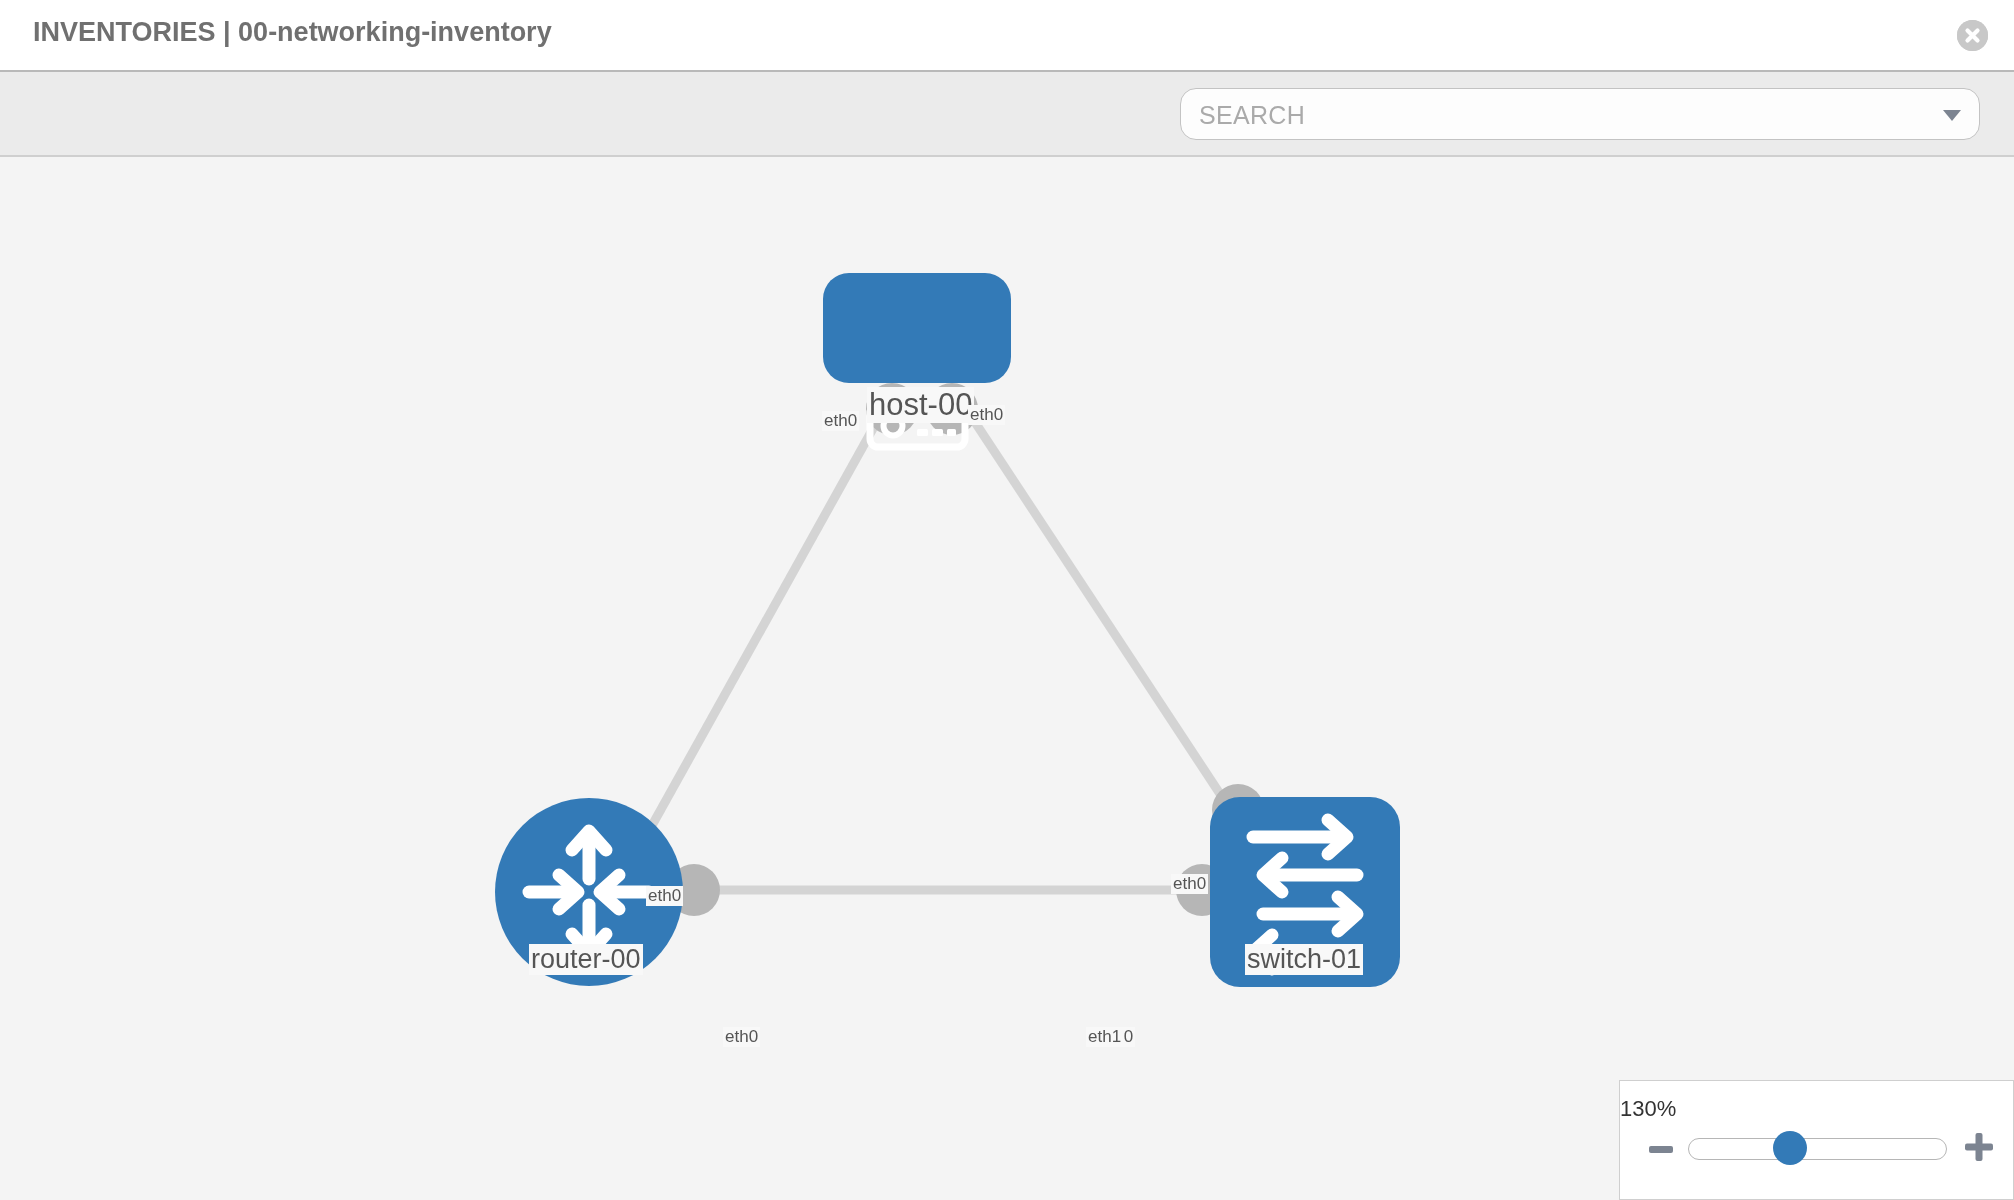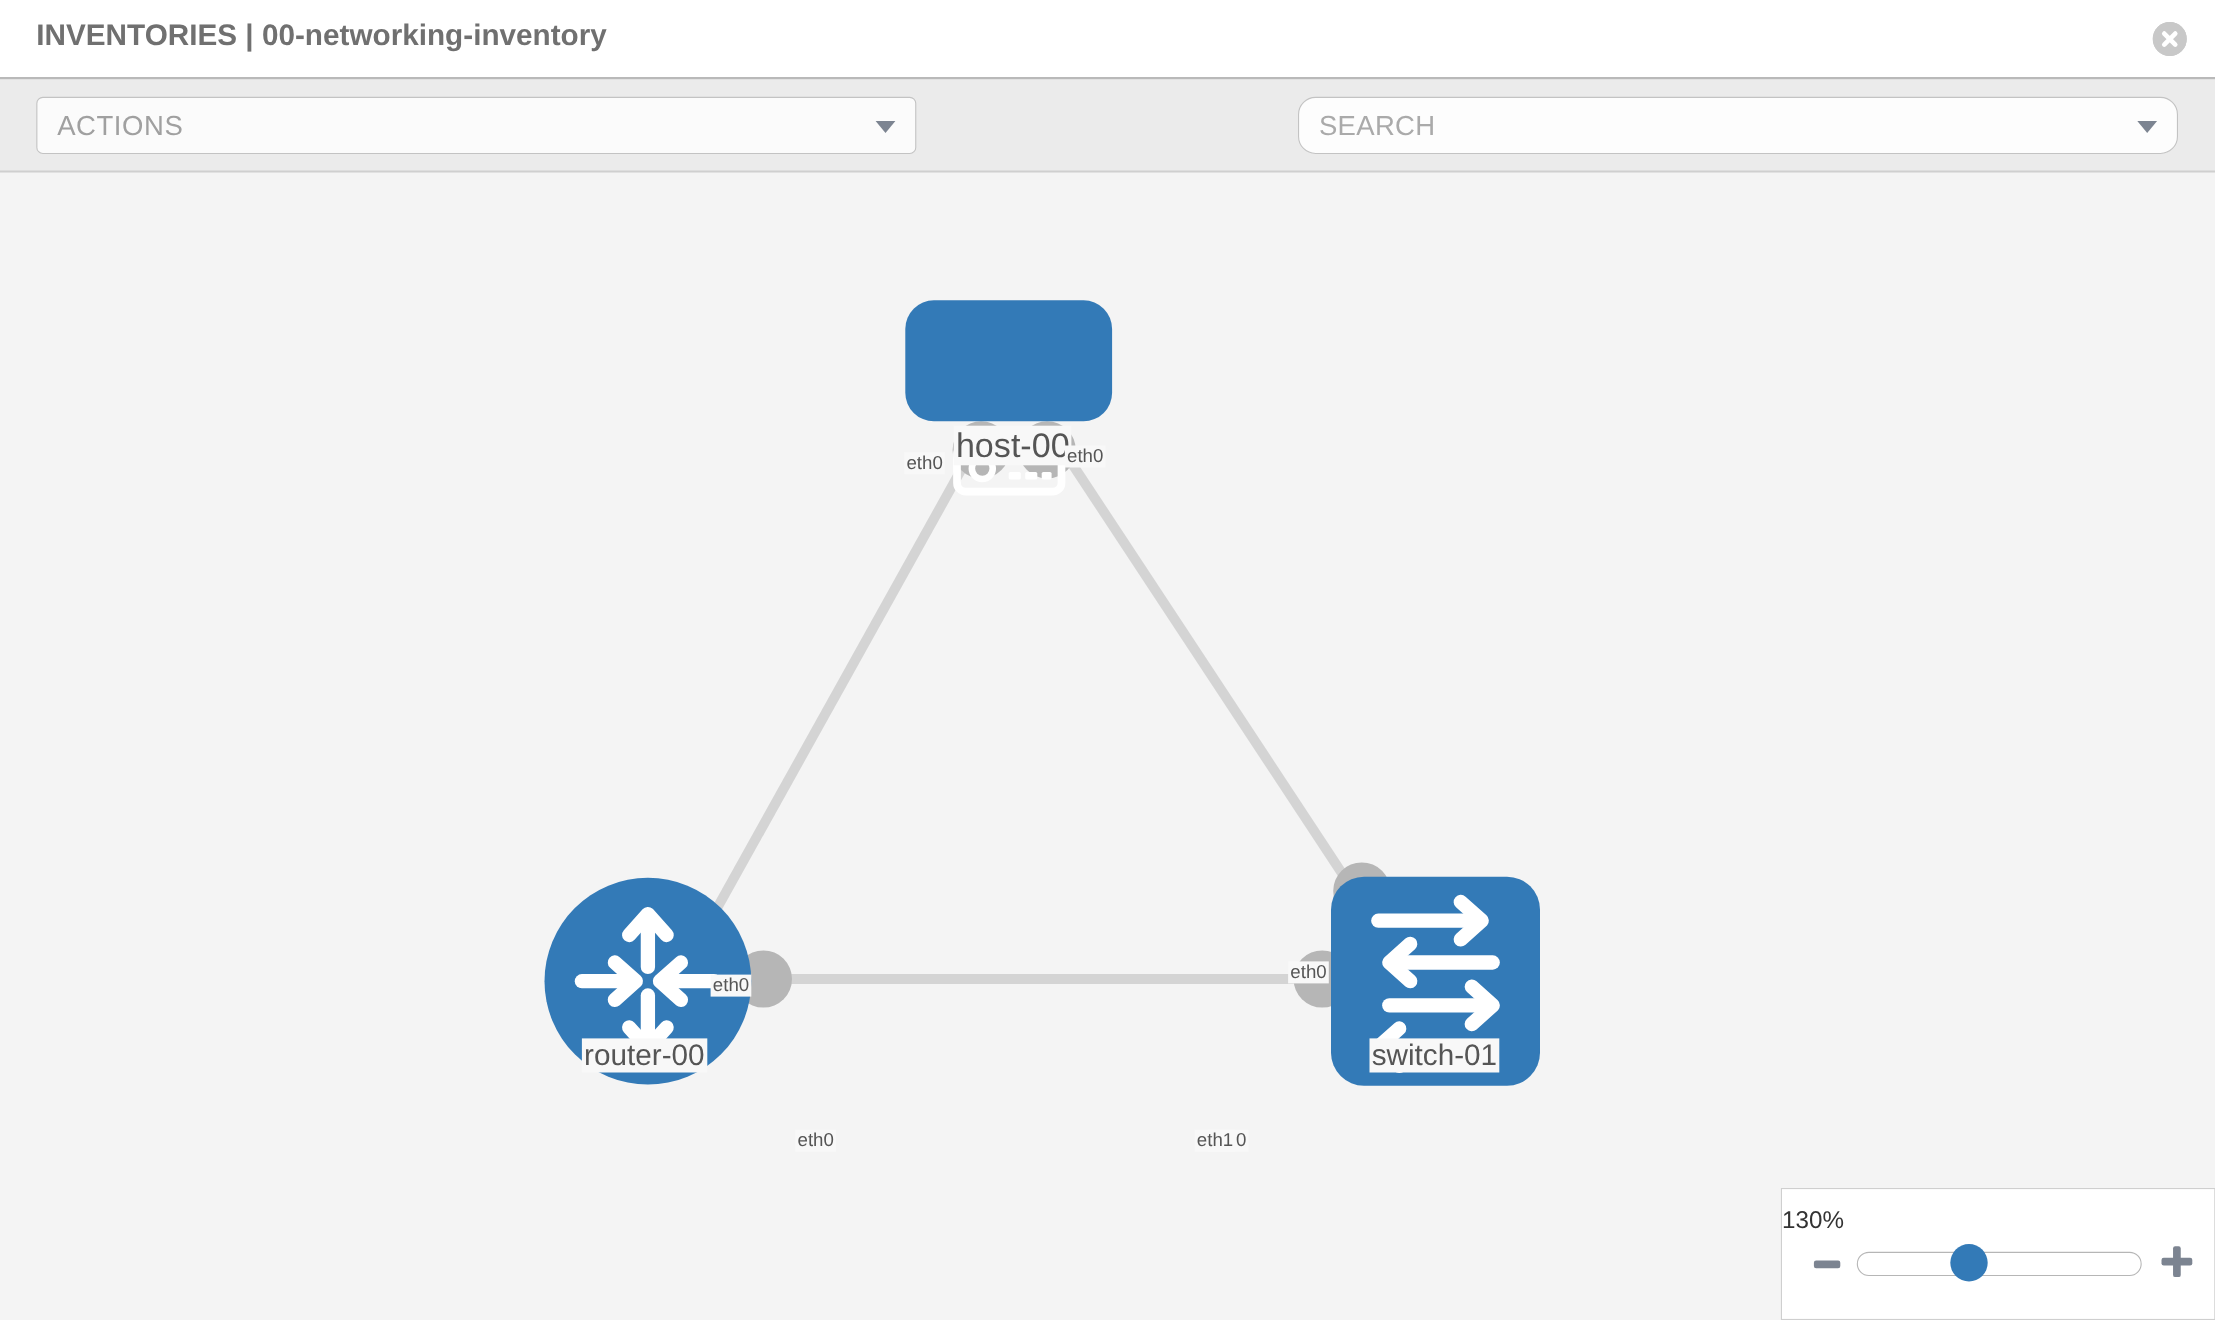--- a/index.html
+++ b/index.html
@@ -227,24 +227,20 @@
     <div class="close-btn">
       <svg width="31" height="31" viewBox="0 0 31 31" aria-hidden="true">
         <circle cx="15.5" cy="15.5" r="15.5" fill="#c8c8c8"></circle>
         <path d="M10.5 10.5 L20.5 20.5 M20.5 10.5 L10.5 20.5" stroke="#ffffff" stroke-width="4.2" stroke-linecap="round"></path>
       </svg>
     </div>
   </div>
 
   <div class="toolbar">
 
-    <div class="actions-select">
-      <span class="actions-label">ACTIONS</span>
-      <span class="caret"></span>
-    </div>
 
     <div class="tool-icon wrench">
       <svg width="42" height="42" viewBox="0 0 42 42" aria-hidden="true">
         <g transform="rotate(-10 21 21)">
           <path d="M28.5 5.5 a10.5 10.5 0 1 0 6.8 12.6 l-6.6 -2.1 -2.6 -6.0 z" fill="none" stroke="#7c8491" stroke-width="3.6" stroke-linejoin="round" transform="translate(-2,0)"></path>
           <path d="M23.5 20.5 L8.5 35.0" stroke="#7c8491" stroke-width="5.2" stroke-linecap="round"></path>
         </g>
       </svg>
     </div>
 

